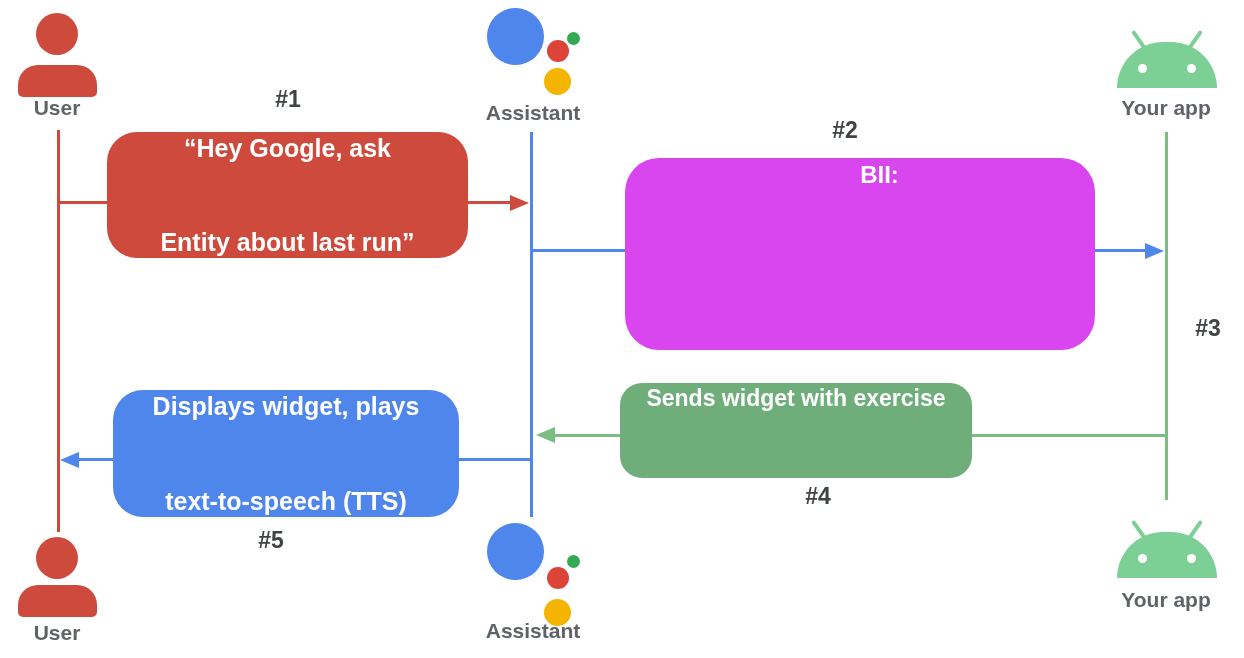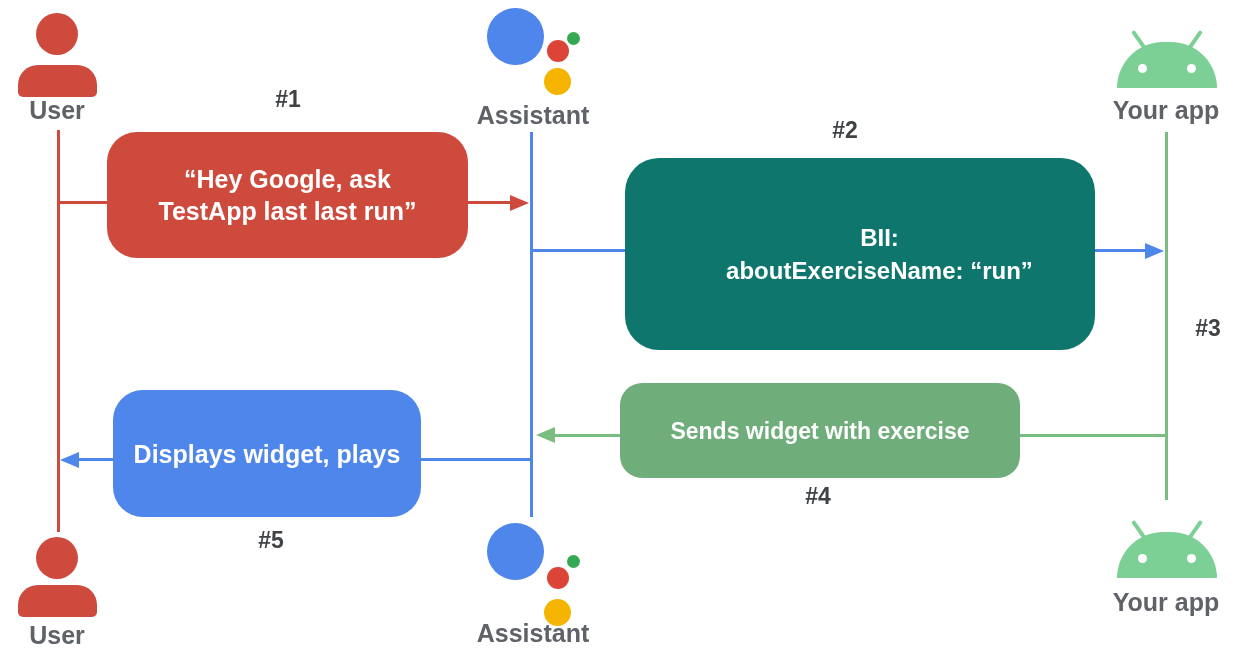--- a/index.html
+++ b/index.html
@@ -17,34 +17,34 @@
   .arrow-r { position:absolute; width:0; height:0;
     border-top:8px solid transparent; border-bottom:8px solid transparent; }
   .arrow-l { position:absolute; width:0; height:0;
     border-top:8px solid transparent; border-bottom:8px solid transparent; }
   .arrow-r.red   { border-left:19px solid #CD4A3D; }
   .arrow-r.blue  { border-left:19px solid #4E86EC; }
   .arrow-l.blue  { border-right:19px solid #4E86EC; }
   .arrow-l.green { border-right:19px solid #7ABD80; }
 
   .box { position:absolute; color:#ffffff; display:flex; flex-direction:column;
-    justify-content:center; align-items:center; text-align:center; z-index:3; }
+    justify-content:space-between; align-items:center; text-align:center; z-index:3; }
   .box span { white-space:nowrap; }
   .box1 { left:107px; top:132px; width:361px; height:126px; background:#CD4A3D;
           border-radius:30px; font-size:25px; line-height:32px; }
-  .box2 { left:625px; top:158px; width:470px; height:192px; background:#0f766e;
+  .box2 { left:625px; top:158px; width:470px; height:192px; background:#d946ef;
           border-radius:34px; font-size:24px; line-height:33px;padding-left:39px; }
-  .box3 { left:620px; top:383px; width:400px; height:95px; background:#6FAE7B;
+  .box3 { left:620px; top:383px; width:352px; height:95px; background:#6FAE7B;
           border-radius:22px; font-size:23px; line-height:30px; }
-  .box4 { left:113px; top:390px; width:308px; height:127px; background:#4E86EC;
+  .box4 { left:113px; top:390px; width:346px; height:127px; background:#4E86EC;
           border-radius:30px; font-size:25px; line-height:32px; }
 
   .step { position:absolute; color:#3F4346; font-size:23px;
           transform:translateX(-50%); z-index:4; }
-  .actor-label { position:absolute; color:#5F6368; font-size:25px;
+  .actor-label { position:absolute; color:#5F6368; font-size:21px;
           transform:translateX(-50%); z-index:4; white-space:nowrap; }
 
   .icon { position:absolute; z-index:2; }
   .circ { position:absolute; border-radius:50%; }
 
   
   .person-head { width:42px; height:42px; background:#CD4A3D; border-radius:50%;
                  position:absolute; left:18px; top:0; }
   .person-body { width:79px; height:32px; background:#CD4A3D;
                  border-radius:20px 20px 5px 5px; position:absolute; left:0; }
@@ -86,34 +86,34 @@
   <div class="arrow-r blue" style="left:1145px;top:243px;"></div>
 
   <div class="hline greenln-bg msgline" style="left:555px; top:434px; width:610px;"></div>
   <div class="arrow-l green" style="left:536px; top:427px;"></div>
 
   <div class="hline blue-bg msgline" style="left:78px;  top:458px; width:452px;"></div>
   <div class="arrow-l blue" style="left:60px;  top:452px;"></div>
 
   <div class="box box1">
     <span>“Hey Google, ask</span>
-    <span>TestApp last last run”</span>
+    <span>Entity about last run”</span>
   </div>
 
   <div class="box box2">
     <span>BII:</span>
-    <span>aboutExerciseName: “run”</span>
   </div>
 
   <div class="box box3">
     <span>Sends widget with exercise</span>
   </div>
 
   <div class="box box4">
     <span>Displays widget, plays</span>
+    <span>text-to-speech (TTS)</span>
   </div>
 
   <div class="step" style="left:288px;  top:86px;">#1</div>
   <div class="step" style="left:845px;  top:117px;">#2</div>
   <div class="step" style="left:1208px; top:315px;">#3</div>
   <div class="step" style="left:818px;  top:483px;">#4</div>
   <div class="step" style="left:271px;  top:527px;">#5</div>
 
   <div class="icon" style="left:18px; top:13px; width:79px; height:85px;">
     <div class="person-head"></div>

